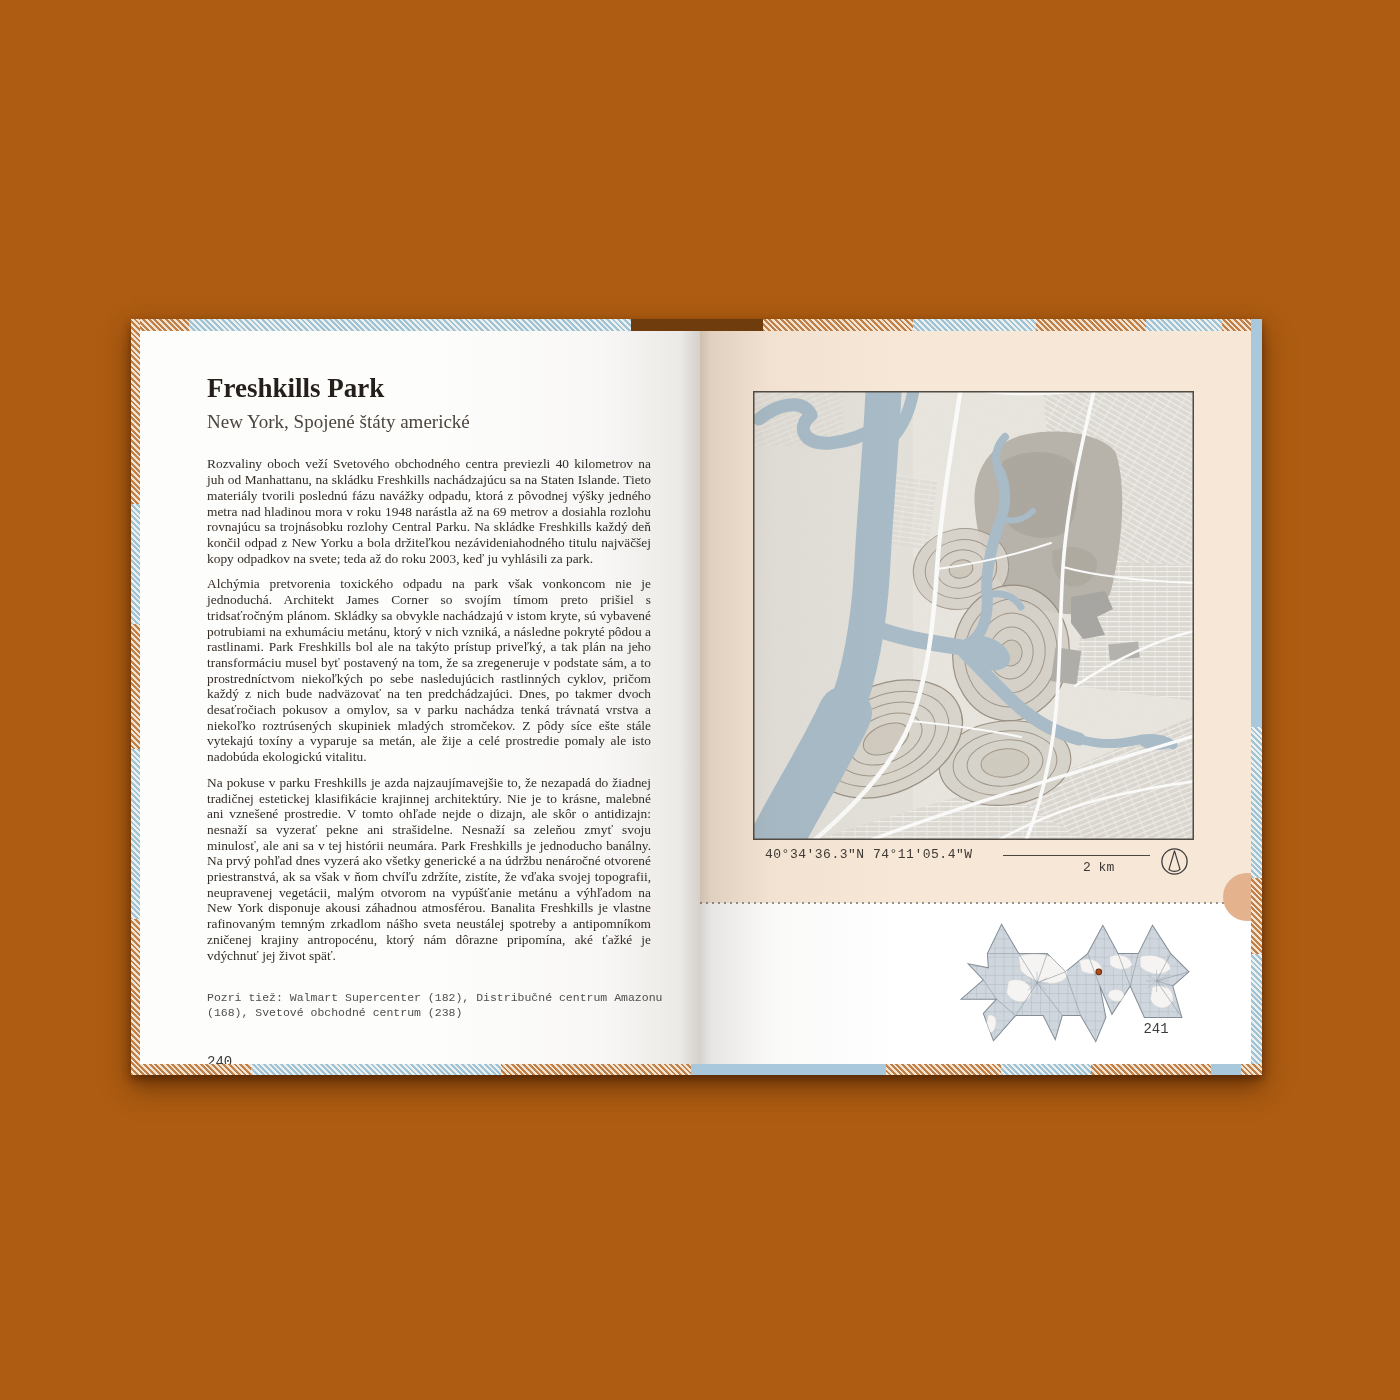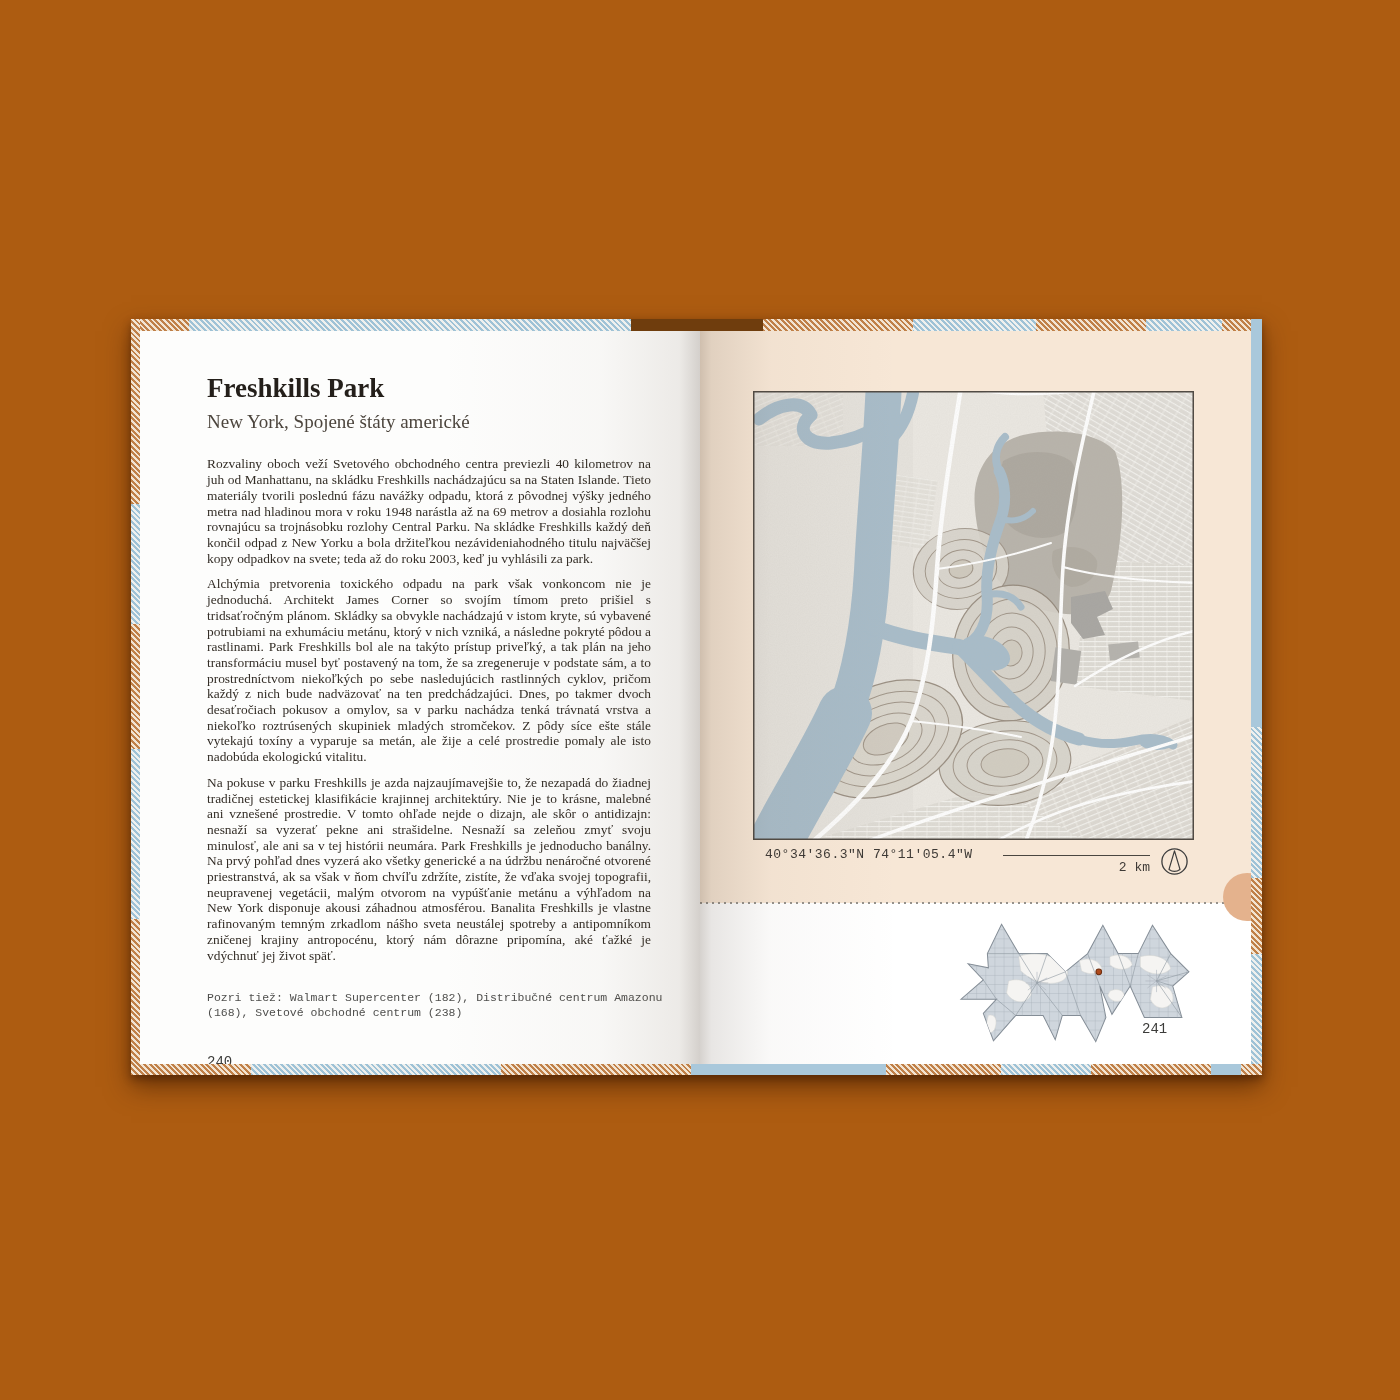--- a/index.html
+++ b/index.html
@@ -42,28 +42,28 @@
   .body-par{font-family:"Liberation Serif",serif;font-size:13.4px;line-height:15.7px;text-align:justify;margin:0 0 10px;color:#332d26;}
   .lp-footer{position:absolute;left:67px;top:659px;width:474px;font-family:"Liberation Mono",monospace;font-size:11.5px;line-height:15px;color:#4e4e4c;}
   .pagenum{font-family:"Liberation Mono",monospace;font-size:14px;color:#3c3c3a;}
   .lp-pagenum{position:absolute;left:67px;top:691px;margin-top:32px;}
   
   .rp-cream{position:absolute;left:0;top:0;width:100%;height:572px;background:#f7e7d6;}
   .map-frame{position:absolute;left:53px;top:60px;width:441px;height:449px;}
   .map-frame svg{display:block;width:100%;height:100%;}
   .rp-coords{position:absolute;left:65px;top:516px;font-family:"Liberation Mono",monospace;font-size:13px;letter-spacing:.5px;color:#3e3a36;}
   .scalebar{position:absolute;left:303px;top:524px;width:147px;border-top:1.5px solid #4a4640;}
-  .scale-label{position:absolute;left:383px;top:529px;width:67px;text-align:right;font-family:"Liberation Mono",monospace;font-size:13px;color:#3e3a36;}
+  .scale-label{position:absolute;left:383px;top:529px;width:67px;text-align:left;font-family:"Liberation Mono",monospace;font-size:13px;color:#3e3a36;}
   .compass{position:absolute;left:460px;top:516px;width:29px;height:29px;}
   .dotline{position:absolute;left:0;top:571px;width:100%;height:2px;
     background:repeating-linear-gradient(90deg,#96928c 0 2px,transparent 2px 6px);}
   .peach-circle{position:absolute;left:523px;top:542px;width:48px;height:48px;border-radius:50%;background:#e4b28d;}
   .worldmap{position:absolute;left:258px;top:589px;width:236px;height:128px;}
   .worldmap svg{display:block;width:100%;height:100%;}
-  .rp-pagenum{position:absolute;left:442px;top:690px;width:76px;text-align:left;}
+  .rp-pagenum{position:absolute;left:418px;top:690px;width:76px;text-align:center;}
 </style>
 </head>
 <body>
 
 <div class="book">
 
   <div class="edge-top hatch-blue">
     <div class="seg hatch-tan" style="left:0;width:58px;"></div>
     <div class="seg" style="left:500px;width:132px;background:#6f3d0d;"></div>
     <div class="seg hatch-tan" style="left:632px;width:150px;"></div>

